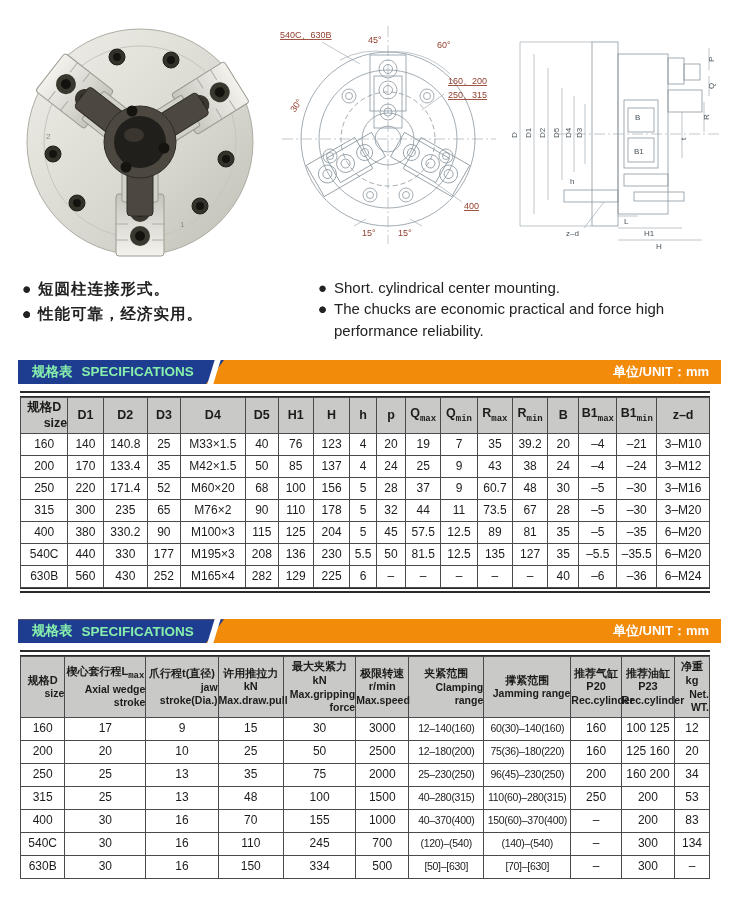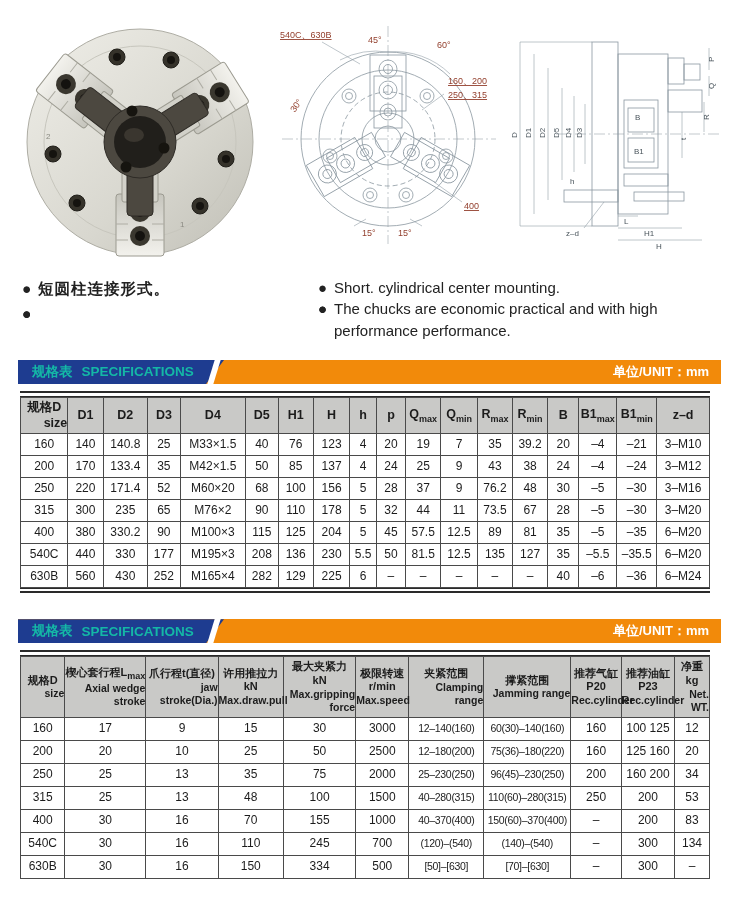--- a/index.html
+++ b/index.html
@@ -15,36 +15,36 @@
   .bul{list-style:none;margin:0;padding:0;}
   .bul li{position:relative;padding-left:16px;}
   .bul .dot{position:absolute;left:0;top:0;}
   .bul-zh{width:296px;font-size:15.5px;font-weight:bold;line-height:1.6;letter-spacing:1px;}
   .bul-en{width:404px;font-size:15px;line-height:1.42;}
 
   
   .spec-bar{position:relative;height:24px;background:#f28a0a;margin:0 9px 0 18px;}
   .mt1{margin-top:19px;}
   .mt2{margin-top:26px;}
-  .bar-blue{position:absolute;left:0;top:0;height:100%;width:206px;background:#1e3c90;color:#14b8a6;
+  .bar-blue{position:absolute;left:0;top:0;height:100%;width:206px;background:#1e3c90;color:#86efac;
     display:flex;align-items:center;gap:9px;padding-left:14px;box-sizing:border-box;
     font-weight:bold;font-size:13.5px;clip-path:polygon(0 0,206px 0,188px 100%,0 100%);}
   .bar-gap{position:absolute;left:193px;top:-1px;height:26px;width:6px;background:#fff;transform:skewX(-17deg);}
   .bar-unit{position:absolute;right:12px;top:0;height:100%;display:flex;align-items:center;color:#fff;
     font-weight:bold;font-size:13px;}
 
   
   .rule-top{height:3px;border-top:2px solid #2a2a2a;border-bottom:1px solid #2a2a2a;margin:7px 20px 0 20px;}
   .rule-bot{height:2px;border-top:1px solid #2a2a2a;border-bottom:2px solid #2a2a2a;margin:0 20px;}
 
   
   table{border-collapse:collapse;table-layout:fixed;width:690px;margin:0 20px;}
   th{background:#c9c9c7;font-weight:bold;font-size:12.5px;border:1px solid #4a4a4a;padding:2px 0;line-height:1.25;color:#1c1c1c;}
   td{border:1px solid #4a4a4a;text-align:center;font-size:12px;padding:3px 0;color:#1c1c1c;line-height:1.25;}
-  sub{font-size:9px;}
+  sub{font-size:9px;font-family:Liberation Mono, monospace;}
   .hline2{display:block;text-align:right;}
   .t1 .hline2{font-size:12.5px;}
   .t2 th{font-size:11px;padding:3px 0;}
   .t2 .hline2{font-size:10.5px;}
   .t2 td{padding:3.5px 0;}
   .t2 td:nth-child(7),.t2 td:nth-child(8){font-size:10.5px;letter-spacing:-0.3px;}
 
   .t1 th:nth-child(1){width:6.9%}.t1 th:nth-child(2){width:5.1%}.t1 th:nth-child(3){width:6.5%}
   .t1 th:nth-child(4){width:4.7%}.t1 th:nth-child(5){width:9.6%}.t1 th:nth-child(6){width:4.7%}
   .t1 th:nth-child(7){width:5.1%}.t1 th:nth-child(8){width:5.3%}.t1 th:nth-child(9){width:3.8%}
@@ -292,26 +292,26 @@
       <text class="dlb" x="120" y="212">L</text>
       <text class="dlb" x="140" y="224">H1</text>
       <text class="dlb" x="152" y="237">H</text>
     </svg>
   </div>
 
   <div class="bullets">
     <ul class="bul bul-zh">
       <li><span class="dot">●</span><span>短圆柱连接形式。</span></li>
       <li><span class="dot">●</span></li>
-      <li><span class="dot">●</span></li>
+      <li><span class="dot">●</span><span>性能可靠，经济实用。</span></li>
     </ul>
     <ul class="bul bul-en">
       <li><span class="dot">●</span><span>Short. cylindrical center mounting.</span></li>
       <li><span class="dot">●</span></li>
-      <li><span class="dot">●</span><span>The chucks are economic practical and with high performance performance.</span></li>
+      <li><span class="dot">●</span><span>The chucks are economic practical and force high performance reliability.</span></li>
     </ul>
   </div>
 
   <div class="spec-bar mt1">
     <div class="bar-blue">
       <span>规格表</span>
       <span>SPECIFICATIONS</span>
     </div>
     <div class="bar-gap"></div>
     <span class="bar-unit">单位/UNIT：mm</span>
@@ -388,21 +388,21 @@
           <td>171.4</td>
           <td>52</td>
           <td>M60×20</td>
           <td>68</td>
           <td>100</td>
           <td>156</td>
           <td>5</td>
           <td>28</td>
           <td>37</td>
           <td>9</td>
-          <td>76.2</td>
+          <td>60.7</td>
           <td>48</td>
           <td>30</td>
           <td>–5</td>
           <td>–30</td>
           <td>3–M16</td>
         </tr>
         <tr>
           <td>315</td>
           <td>300</td>
           <td>235</td>

